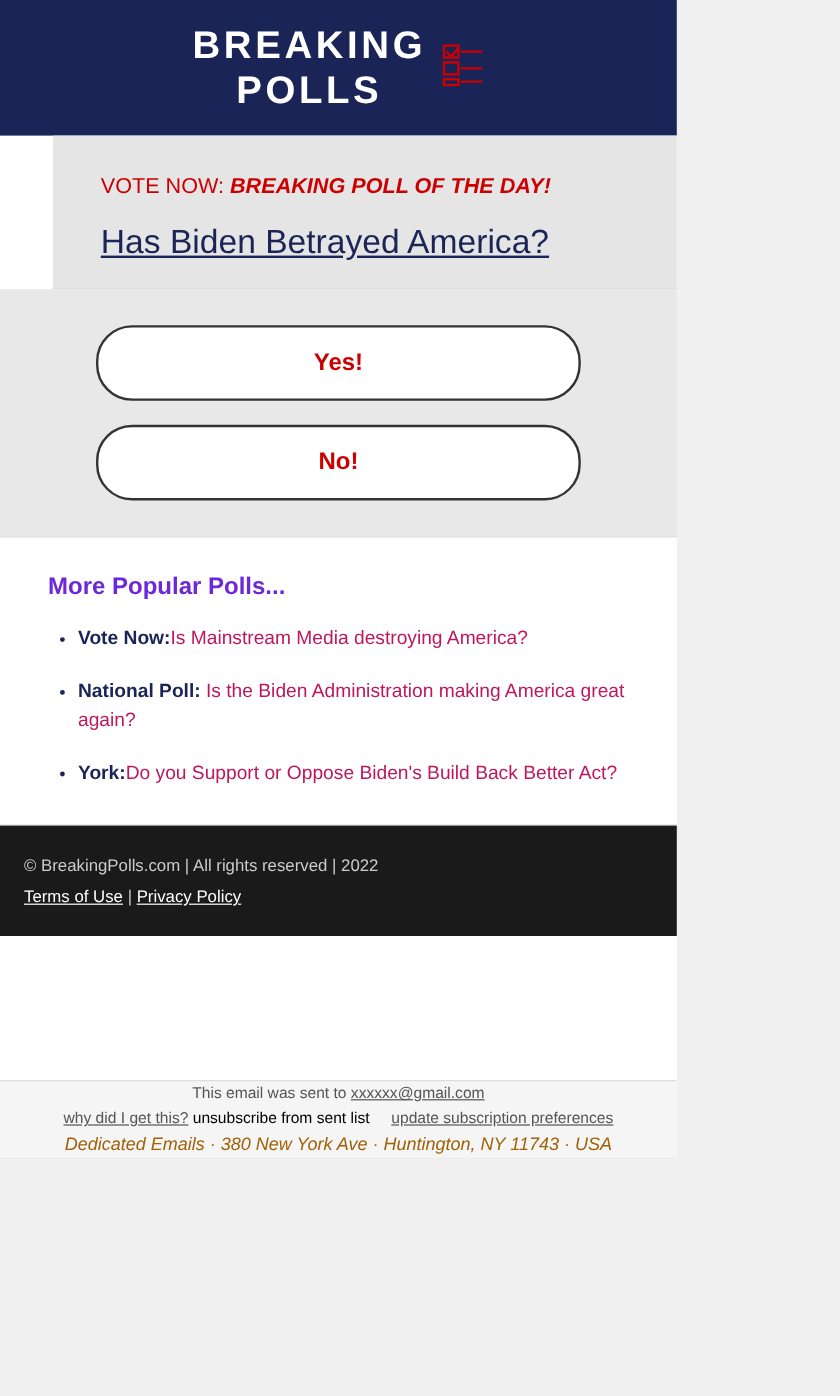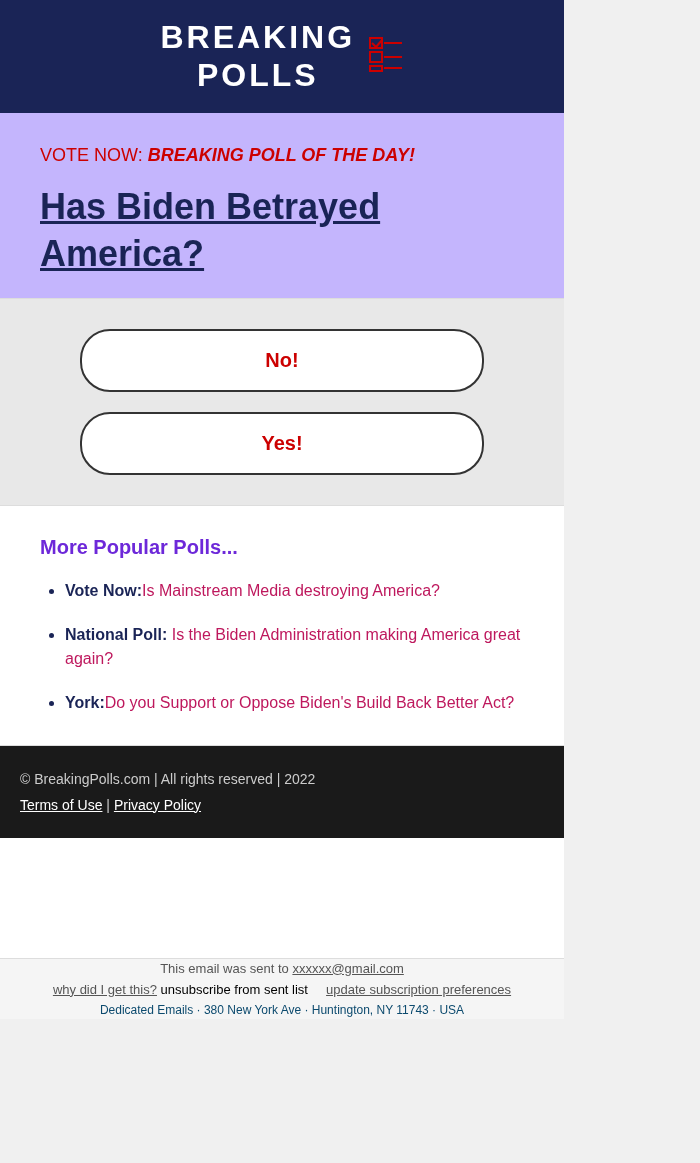--- a/index.html
+++ b/index.html
@@ -35,43 +35,44 @@
       vertical-align: middle;
       margin-left: 8px;
     }
     .logo-icon-svg {
       width: 36px;
       height: 36px;
     }
 
     
     .hero-section {
-      background: #c4b5fd;
+      background: #e5e5e5;
       padding: 30px 40px 20px 40px;
       border-bottom: 1px solid #ddd;
+      margin-left: 44px;
     }
     .vote-now-label {
       font-size: 18px;
       font-weight: normal;
       margin-bottom: 16px;
       line-height: 1.4;
     }
     .vote-now-prefix {
       color: #cc0000;
       font-weight: normal;
     }
     .vote-now-bold {
       color: #cc0000;
       font-weight: bold;
       font-style: italic;
     }
     .poll-question {
       color: #1a2456;
-      font-size: 36px;
-      font-weight: bold;
+      font-size: 28px;
+      font-weight: normal;
       text-decoration: underline;
       line-height: 1.3;
     }
 
     
     .buttons-section {
       background: #e8e8e8;
       padding: 30px 80px;
       border-bottom: 1px solid #ddd;
     }
@@ -170,22 +171,23 @@
     }
     .email-footer-links {
       font-size: 13px;
       margin-bottom: 6px;
     }
     .email-footer-link {
       color: #555555;
       text-decoration: underline;
     }
     .email-footer-address {
-      font-size: 12px;
-      color: #0c4a6e;
+      font-size: 15px;
+      color: #a16207;
+      font-style: italic;
     }
   </style>
 </head>
 <body>
 
 <div class="page-wrapper">
 
   <div class="header">
     <span class="header-logo-text">
       <span>BREAKING</span><br>
@@ -210,22 +212,22 @@
   </div>
 
   <div class="hero-section">
     <div class="vote-now-label">
       <span class="vote-now-prefix">VOTE NOW: </span><span class="vote-now-bold">BREAKING POLL OF THE DAY!</span>
     </div>
     <div class="poll-question">Has Biden Betrayed America?</div>
   </div>
 
   <div class="buttons-section">
+    <a href="#" class="poll-button">Yes!</a>
     <a href="#" class="poll-button">No!</a>
-    <a href="#" class="poll-button">Yes!</a>
   </div>
 
   <div class="more-polls-section">
     <div class="more-polls-title">More Popular Polls...</div>
     <ul class="polls-list">
       <li>
         <span class="poll-link-bold">Vote Now:</span><span class="poll-link-normal">Is Mainstream Media destroying America?</span>
       </li>
       <li>
         <span class="poll-link-bold">National Poll:</span><span class="poll-link-normal"> Is the Biden Administration making America great again?</span>

